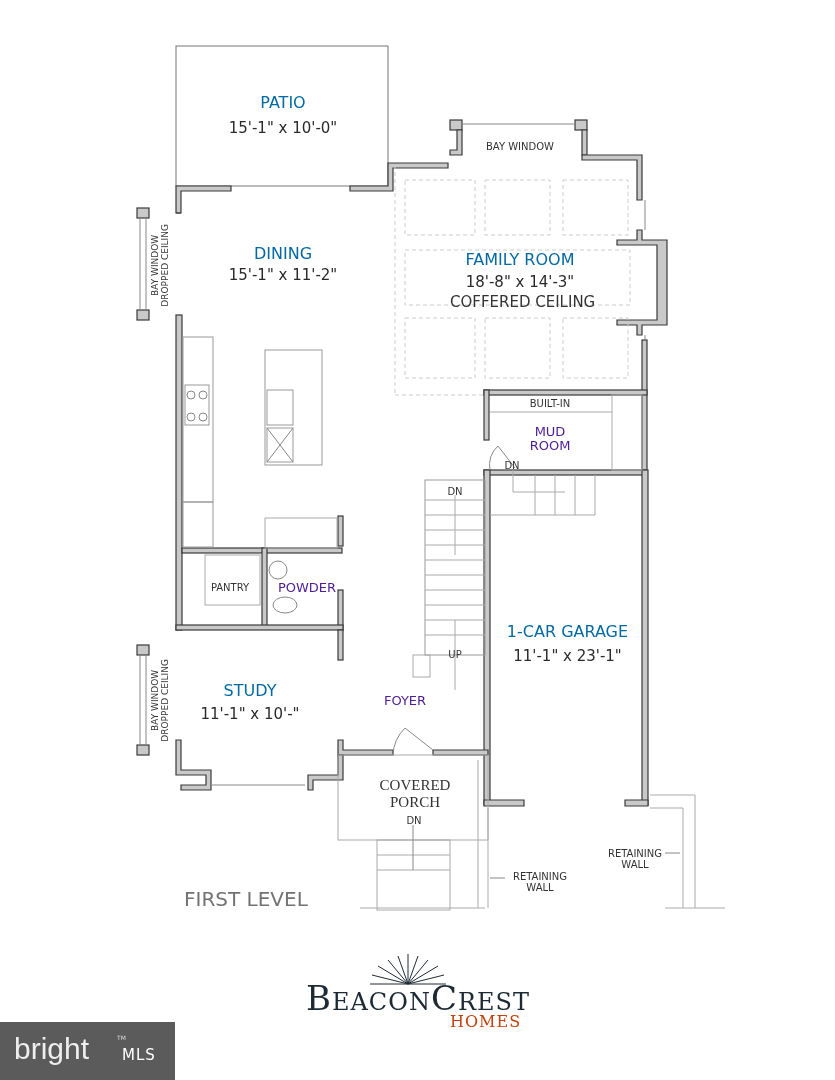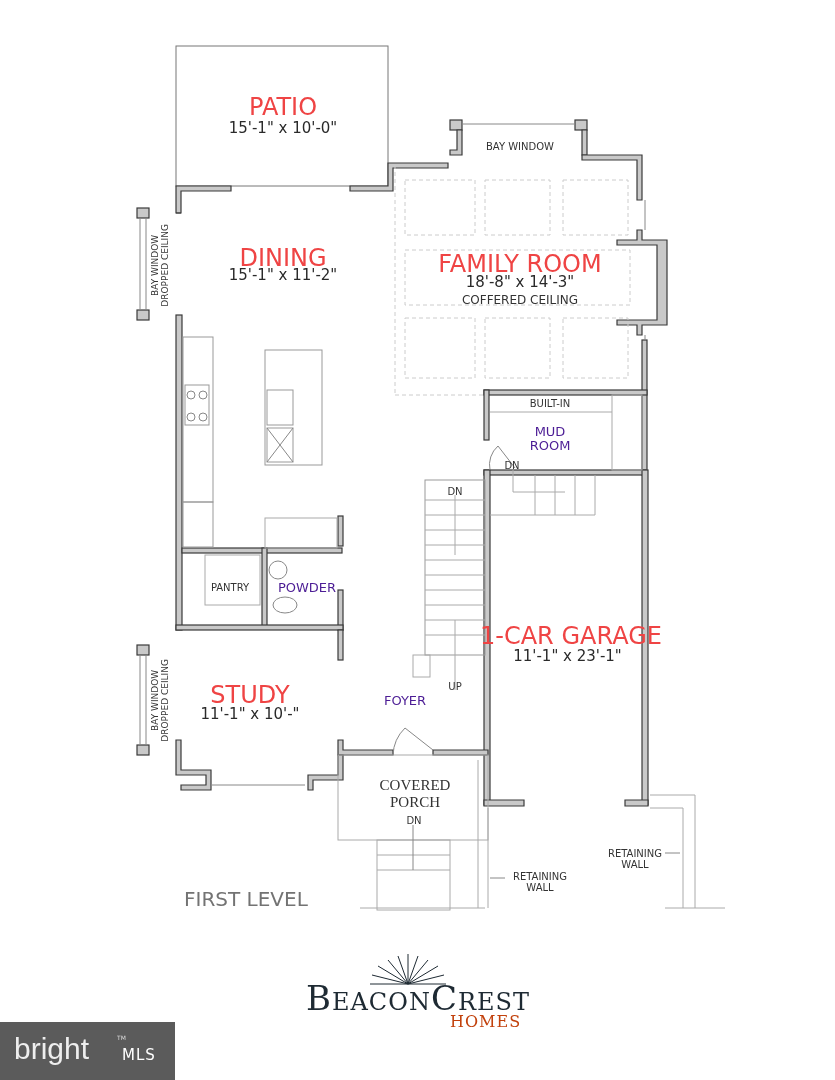--- a/index.html
+++ b/index.html
@@ -1,19 +1,19 @@
 <!DOCTYPE html>
 <html><head>
 <meta charset="utf-8">
 <style>
   html,body{margin:0;padding:0;background:#fff;}
   body{width:835px;height:1080px;position:relative;overflow:hidden;font-family:"DejaVu Sans",sans-serif;color:#1d1d1d;}
   svg.plan{position:absolute;left:0;top:0;}
   .lbl{position:absolute;text-align:center;white-space:nowrap;line-height:1.1;}
-  .big{font-size:24px;color:#ef4444;}
+  .big{font-size:16px;color:#0369a1;}
   .dim{font-size:15px;color:#2a2a2a;}
   .sm{font-size:10px;color:#333;}
   .med{font-size:13px;color:#4c1d95;}
   .vert{position:absolute;transform:rotate(-90deg);transform-origin:center;font-size:9px;color:#333;text-align:center;line-height:1.15;white-space:nowrap;}
   .logo{position:absolute;left:300px;top:950px;width:240px;height:85px;}
   .logo-main{position:absolute;left:6px;top:28px;font-family:"DejaVu Serif",serif;color:#1e2a33;font-size:24px;letter-spacing:1px;white-space:nowrap;}
   .logo-main .cap{font-size:34px;}
   .logo-sub{position:absolute;left:150px;top:62px;font-family:"DejaVu Serif",serif;color:#c2410c;font-size:16px;letter-spacing:1px;}
   .mls{position:absolute;left:0;top:1022px;width:175px;height:58px;background:#5b5b5b;}
   .mls-b{position:absolute;left:14px;top:10px;font-family:Liberation Sans, sans-serif;color:#eee;font-size:30px;}
@@ -163,33 +163,33 @@
 </svg>
 
 <div class="lbl big" style="left:218px;top:94px;width:130px;">PATIO</div>
 <div class="lbl dim" style="left:198px;top:120px;width:170px;">15'-1" x 10'-0"</div>
 
 <div class="lbl big" style="left:218px;top:245px;width:130px;">DINING</div>
 <div class="lbl dim" style="left:198px;top:267px;width:170px;">15'-1" x 11'-2"</div>
 
 <div class="lbl big" style="left:430px;top:251px;width:180px;">FAMILY ROOM</div>
 <div class="lbl dim" style="left:430px;top:274px;width:180px;">18'-8" x 14'-3"</div>
-<div class="lbl sm" style="left:450px;top:294px;width:140px;font-size:12px;">COFFERED CEILING</div>
+<div class="lbl sm" style="left:450px;top:294px;width:140px;font-size:15px;">COFFERED CEILING</div>
 
 <div class="lbl sm" style="left:470px;top:141px;width:100px;">BAY WINDOW</div>
 
 <div class="vert" style="left:110px;top:255px;width:100px;"><span>BAY WINDOW</span><br><span>DROPPED CEILING</span></div>
 <div class="vert" style="left:110px;top:690px;width:100px;"><span>BAY WINDOW</span><br><span>DROPPED CEILING</span></div>
 
 <div class="lbl sm" style="left:510px;top:398px;width:80px;">BUILT-IN</div>
 <div class="lbl med" style="left:520px;top:425px;width:60px;"><span>MUD</span><br><span>ROOM</span></div>
 <div class="lbl sm" style="left:498px;top:460px;width:28px;">DN</div>
 
 <div class="lbl sm" style="left:435px;top:486px;width:40px;">DN</div>
-<div class="lbl sm" style="left:440px;top:681px;width:30px;">UP</div>
+<div class="lbl sm" style="left:440px;top:649px;width:30px;">UP</div>
 
 <div class="lbl sm" style="left:205px;top:582px;width:50px;">PANTRY</div>
 <div class="lbl med" style="left:272px;top:581px;width:70px;">POWDER</div>
 
 <div class="lbl big" style="left:480px;top:623px;width:175px;">1-CAR GARAGE</div>
 <div class="lbl dim" style="left:480px;top:648px;width:175px;">11'-1" x 23'-1"</div>
 
 <div class="lbl big" style="left:195px;top:682px;width:110px;">STUDY</div>
 <div class="lbl dim" style="left:185px;top:706px;width:130px;">11'-1" x 10'-"</div>
 

